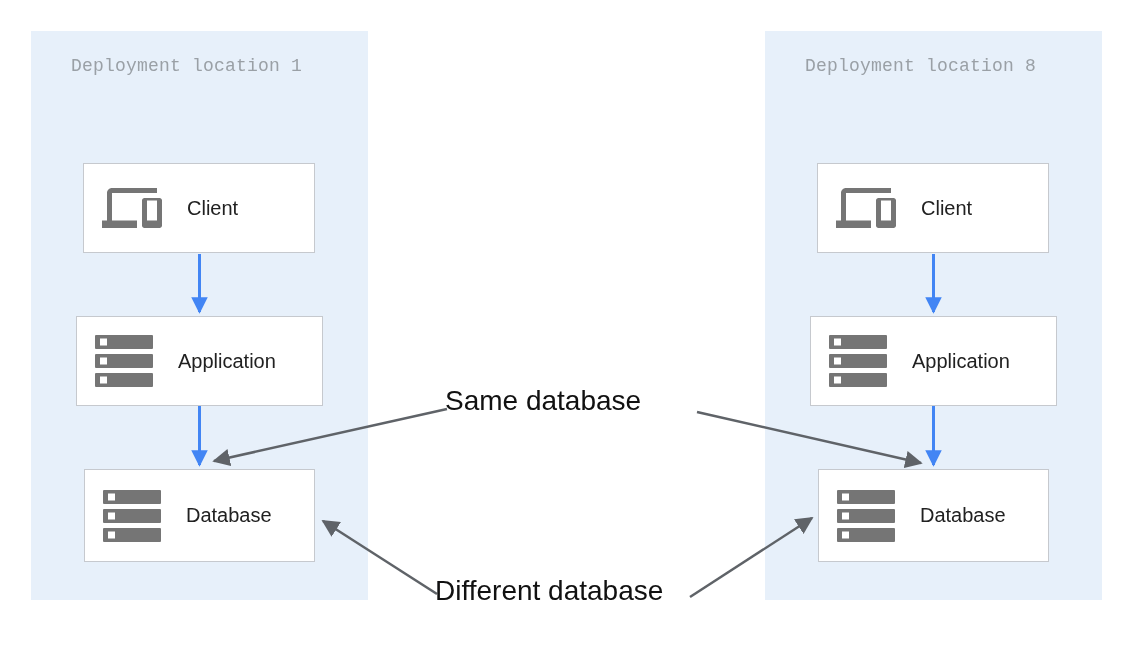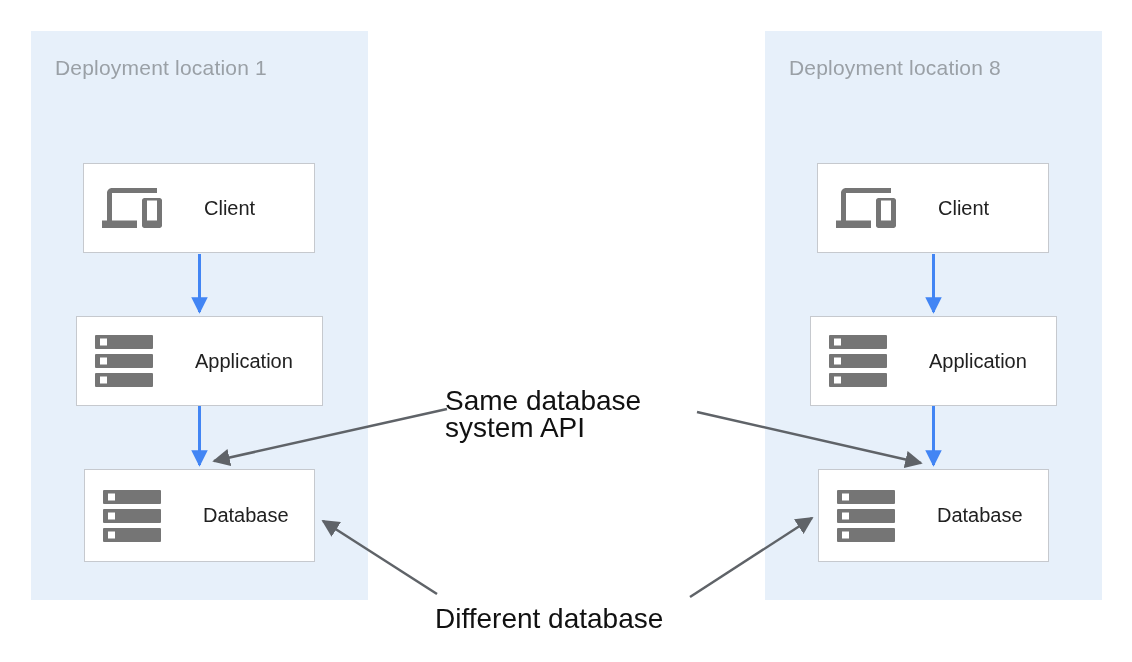--- a/index.html
+++ b/index.html
@@ -13,24 +13,24 @@
     --icon:#757575;
     --annotation-text:#111111;
   }
   *{margin:0;padding:0;box-sizing:border-box;}
   body{background:#fff;font-family:"Liberation Sans", sans-serif;}
   .canvas{position:relative;width:1132px;height:662px;background:#fff;overflow:hidden;}
 
   .panel{position:absolute;top:31px;width:337px;height:569px;background:var(--panel-background);}
   .panel-1{left:31px;}
   .panel-2{left:765px;}
-  .panel-title{position:absolute;top:25px;left:24px;font-size:21px;color:var(--panel-title);letter-spacing:.2px;white-space:nowrap;}
+  .panel-title{position:absolute;top:25px;left:40px;font-size:18px;color:var(--panel-title);letter-spacing:.2px;white-space:nowrap;font-family:Liberation Mono, monospace;}
 
   .node{position:absolute;background:var(--box-background);border:1px solid var(--box-border);
-        display:flex;align-items:center;padding-left:18px;gap:42px;z-index:2;}
+        display:flex;align-items:center;padding-left:18px;gap:25px;z-index:2;}
   .node .label{font-size:20px;color:var(--box-text);white-space:nowrap;}
   .icon{display:flex;align-items:center;justify-content:center;}
   .icon svg{display:block;}
   .ic-main{fill:var(--icon);}
   .ic-hole{fill:#ffffff;}
 
   .n-client-1{left:83px;top:163px;width:232px;height:90px;}
   .n-app-1   {left:76px;top:316px;width:247px;height:90px;}
   .n-db-1    {left:84px;top:469px;width:231px;height:93px;}
   .n-client-2{left:817px;top:163px;width:232px;height:90px;}
@@ -39,21 +39,21 @@
 
   .overlay{position:absolute;left:0;top:0;width:1132px;height:662px;z-index:3;pointer-events:none;}
   .flow-line{stroke:var(--flow-arrow);stroke-width:3;fill:none;}
   .anno-line{stroke:var(--annotation-arrow);stroke-width:2.5;fill:none;}
   .marker-blue{fill:var(--flow-arrow);}
   .marker-gray{fill:var(--annotation-arrow);}
 
   .annotation{position:absolute;text-align:left;font-size:28px;line-height:27px;
               color:var(--annotation-text);z-index:4;}
   .annotation-1{left:445px;top:387px;width:240px;}
-  .annotation-2{left:435px;top:605px;width:260px;}
+  .annotation-2{left:435px;top:577px;width:260px;}
 </style>
 </head>
 <body>
 
 <div class="canvas">
 
   <section class="panel panel-1">
     <div class="panel-title">Deployment location 1</div>
   </section>
 
@@ -167,19 +167,18 @@
     <line class="flow-line" x1="933.5" y1="406" x2="933.5" y2="465" marker-end="url(#mBlue)"></line>
 
     <line class="anno-line" x1="447" y1="409" x2="214" y2="461" marker-end="url(#mGray)"></line>
     <line class="anno-line" x1="697" y1="412" x2="921" y2="463" marker-end="url(#mGray)"></line>
     <line class="anno-line" x1="437" y1="594" x2="323" y2="521" marker-end="url(#mGray)"></line>
     <line class="anno-line" x1="690" y1="597" x2="812" y2="518" marker-end="url(#mGray)"></line>
   </svg>
 
   <div class="annotation annotation-1">
     <div>Same database</div>
-    <div>system API</div>
   </div>
   <div class="annotation annotation-2">
     <div>Different database</div>
   </div>
 
 </div>
 
 </body></html>

